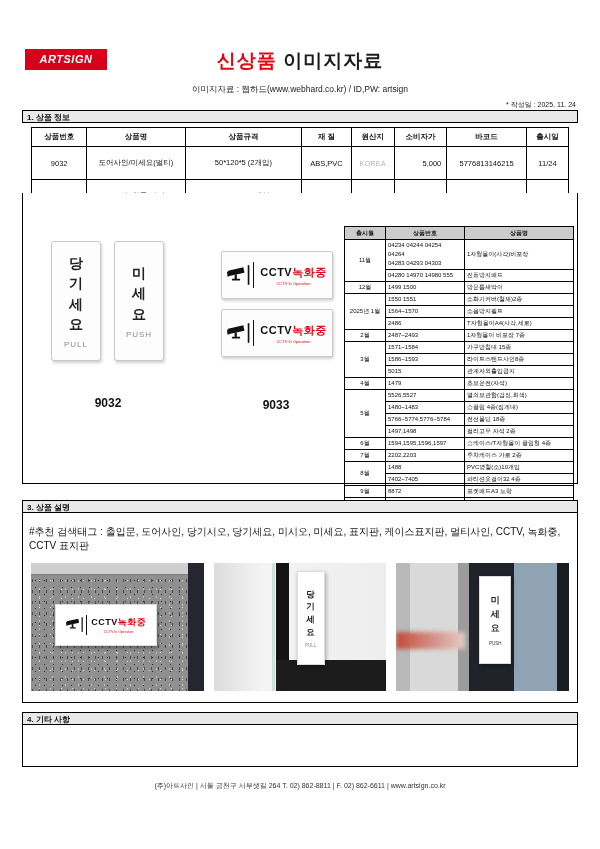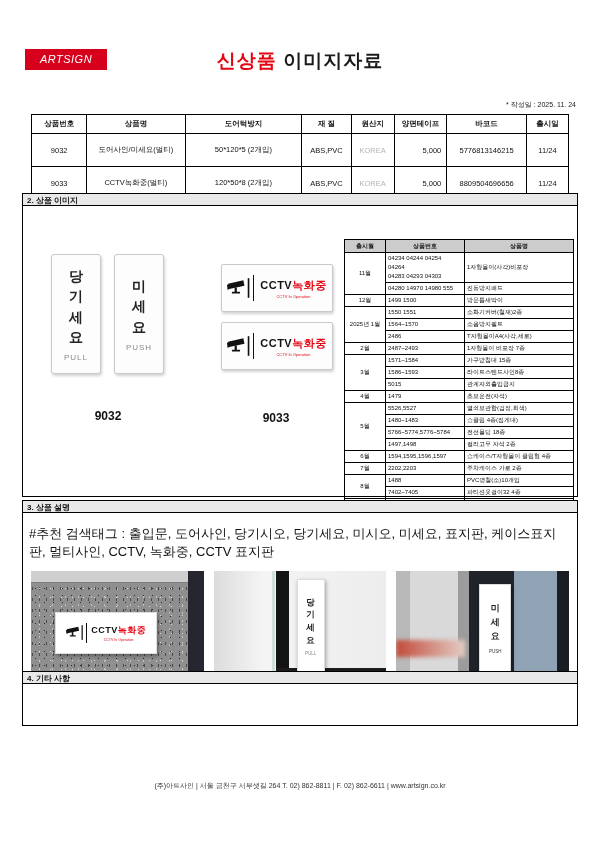--- a/index.html
+++ b/index.html
@@ -1,20 +1,20 @@
 <!DOCTYPE html>
 <html><head>
 <meta charset="utf-8">
 <style>
   html,body{margin:0;padding:0;background:#ffffff;}
   .page{position:relative;width:600px;height:849px;background:#fff;overflow:hidden;
         font-family:"Liberation Sans",sans-serif;color:#111;}
   
   .logo{position:absolute;left:25px;top:49px;width:82px;height:21px;background:#d6001c;
-        color:#fff;font-weight:normal;font-style:italic;text-align:center;line-height:21px;
+        color:#fff;font-weight:bold;font-style:italic;text-align:center;line-height:21px;
         font-size:11px;letter-spacing:.5px;}
   .title{position:absolute;top:48px;left:0;right:0;text-align:center;font-size:19px;
          font-weight:bold;color:#1a1a1a;letter-spacing:1px;}
   .title .red{color:#e30613;}
   .subtitle{position:absolute;top:84px;left:0;right:0;text-align:center;font-size:8.5px;color:#222;}
   .datenote{position:absolute;top:100px;right:24px;font-size:7px;color:#222;}
   
   .sec{position:absolute;left:22px;width:556px;box-sizing:border-box;}
   .sec-bar{border:1px solid #000;background:#e9e9e9;font-size:8px;font-weight:bold;
            padding:2px 4px;box-sizing:border-box;height:13px;line-height:9px;}
@@ -44,21 +44,21 @@
   .ctext .big .red{color:#e30613;}
   .ctext .sub{font-size:4px;color:#e30613;margin-top:1px;}
   
   table.rel{border-collapse:collapse;font-size:6px;width:222px;table-layout:fixed;}
   table.rel th,table.rel td{border:1px solid #000;padding:1px 2px;line-height:1.5;vertical-align:middle;}
   table.rel th{background:#cccccc;font-weight:bold;text-align:center;height:10px;}
   table.rel td.m{text-align:center;}
   table.rel td.n,table.rel td.p{text-align:left;white-space:pre-line;}
   
   .desc{padding:7px 6px 0 6px;font-size:7.5px;color:#111;}
-  .tags{padding:12px 6px 0 6px;font-size:13px;color:#111;}
+  .tags{padding:12px 6px 0 6px;font-size:10px;color:#111;}
   .photos{display:flex;gap:10px;padding:10px 8px 0 8px;height:128px;}
   .photo{flex:1;position:relative;overflow:hidden;background:#eee;}
   .granite{background-color:#8f8f8f;background-image:
      radial-gradient(#2b2b2b 12%, transparent 13%),
      radial-gradient(#dcdcdc 10%, transparent 11%),
      radial-gradient(#4a4a4a 14%, transparent 15%),
      radial-gradient(#bfbfbf 12%, transparent 13%);
      background-size:9px 7px,11px 9px,7px 11px,13px 8px;
      background-position:0 0,3px 4px,5px 1px,2px 6px;}
   .granite .sill{position:absolute;top:0;left:0;right:0;height:11px;background:#cfcfcf;border-bottom:1px solid #7d7d7d;}
@@ -86,32 +86,34 @@
   
   .footer{position:absolute;top:781px;left:0;right:0;text-align:center;font-size:7px;color:#333;}
 </style>
 </head>
 <body>
 
 <div class="page">
 
   <div class="logo">ARTSIGN</div>
   <div class="title"><span class="red">신상품</span><span> 이미지자료</span></div>
+  <div class="subtitle">이미지자료 : 웹하드(www.webhard.co.kr) / ID,PW: artsign</div>
   <div class="datenote">* 작성일 : 2025. 11. 24</div>
 
   <div class="sec" style="top:110px;">
+    <div class="sec-bar">1. 상품 정보</div>
     <table class="main">
       <thead>
         <tr>
           <th style="width:54px">상품번호</th>
           <th style="width:104px">상품명</th>
-          <th style="width:124px">도어턱방지</th>
+          <th style="width:124px">상품규격</th>
           <th style="width:44px">재 질</th>
           <th style="width:38px">원산지</th>
-          <th style="width:50px">양면테이프</th>
+          <th style="width:50px">소비자가</th>
           <th style="width:76px">바코드</th>
           <th style="width:38px">출시일</th>
         </tr>
       </thead>
       <tbody id="product-rows">
           <tr>
             <td>9032</td>
             <td>도어사인/미세요(멀티)</td>
             <td>50*120*5 (2개입)</td>
             <td>ABS,PVC</td>
@@ -128,21 +130,20 @@
             <td class="origin">KOREA</td>
             <td class="price">5,000</td>
             <td>8809504696656</td>
             <td>11/24</td>
           </tr>
         </tbody>
     </table>
   </div>
 
   <div class="sec" style="top:193px;">
-    <div class="sec-bar">2. 상품 이미지</div>
     <div class="sec-body" style="height:291px;">
 
       <div class="vsign" style="left:28px;top:48px;">
         <div class="chars">당
 기
 세
 요</div>
         <div class="latin">PULL</div>
       </div>
       <div class="vsign" style="left:91px;top:48px;">
@@ -351,19 +352,19 @@
 세
 요</div>
             <div class="latin">PUSH</div>
           </div>
         </div>
 
       </div>
     </div>
   </div>
 
-  <div class="sec" style="top:671px;">
+  <div class="sec" style="top:712px;">
     <div class="sec-bar">4. 기타 사항</div>
     <div class="sec-body" style="height:42px;"></div>
   </div>
 
   <div class="footer">(주)아트사인  |  서울 금천구 서부샛길 264   T. 02) 862-8811  |  F. 02) 862-6611  |  www.artsign.co.kr</div>
 </div>
 
 </body></html>

